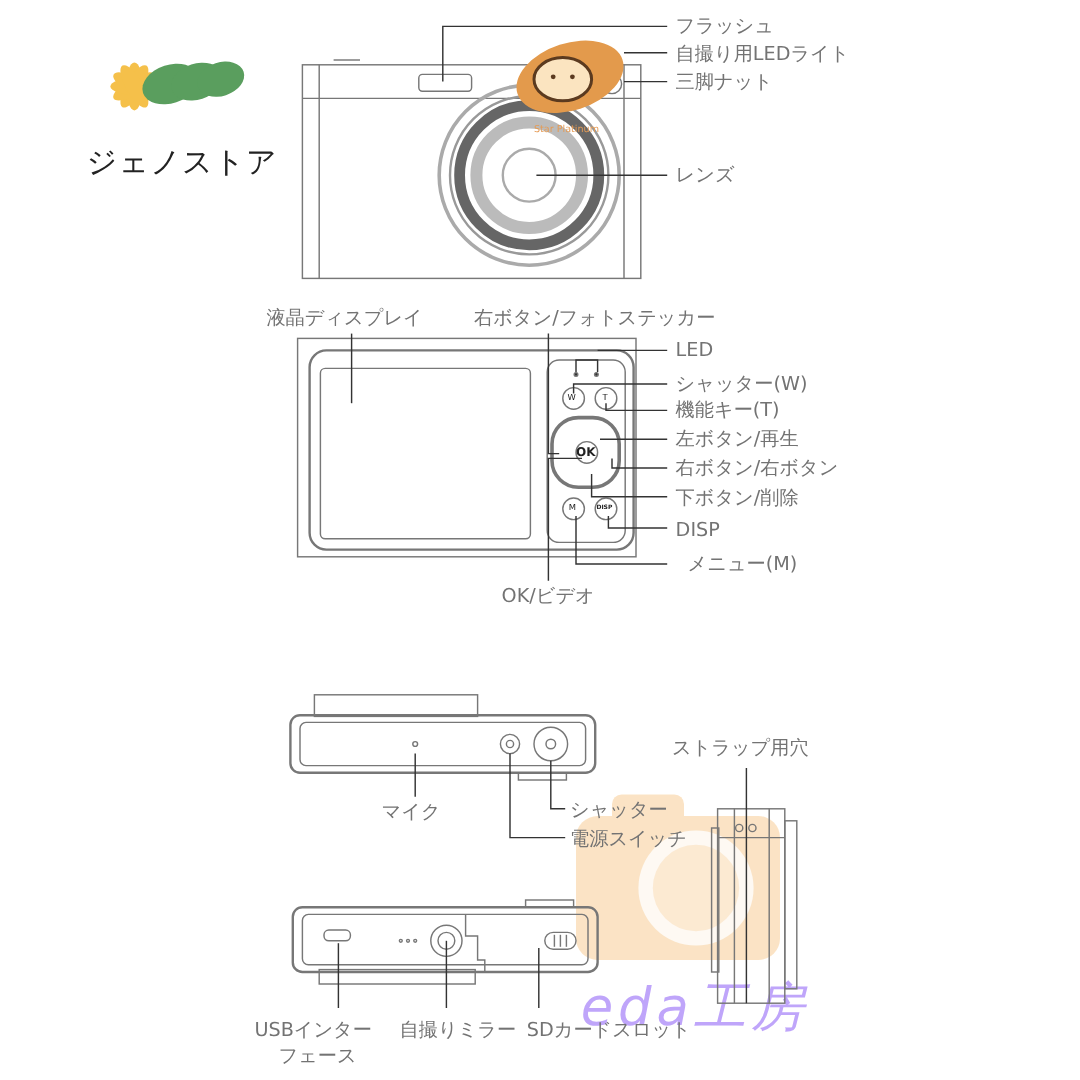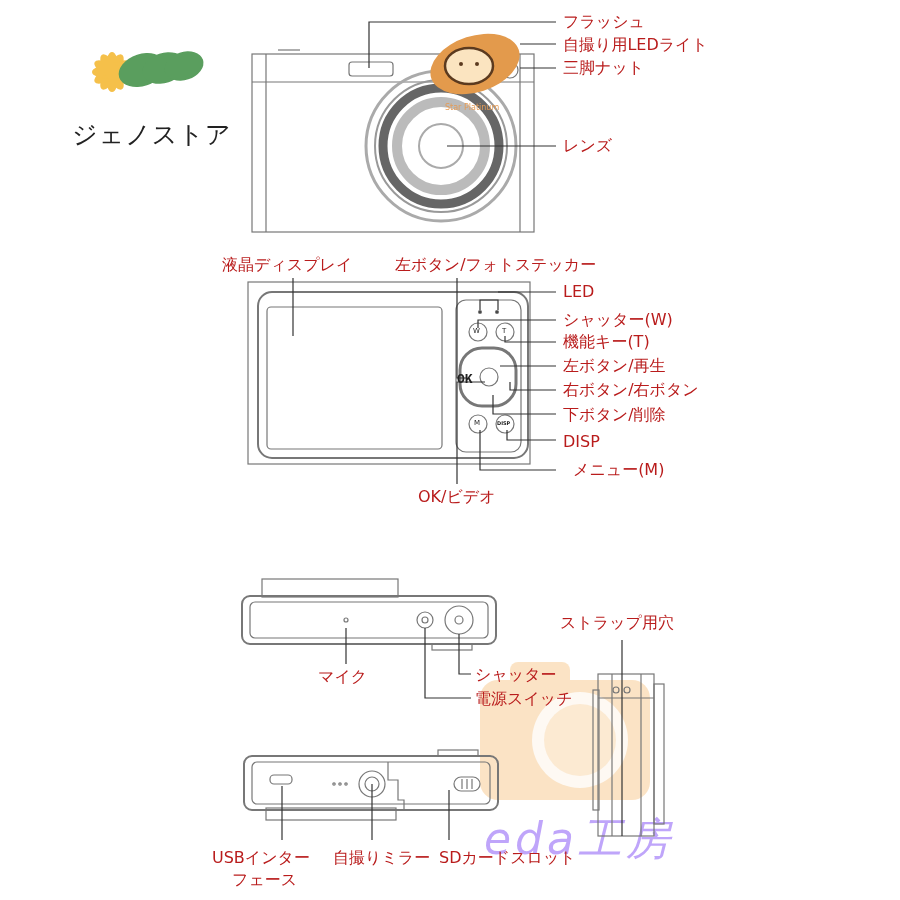--- a/index.html
+++ b/index.html
@@ -1,18 +1,18 @@
 <!DOCTYPE html>
 <html><head>
 <meta charset="utf-8">
 <style>
   html,body{margin:0;padding:0;background:#fff;}
   body{width:900px;height:900px;position:relative;overflow:hidden;font-family:"DejaVu Sans","Liberation Sans",sans-serif;color:#222;}
   .abs{position:absolute;}
-  .lbl{position:absolute;font-size:16px;line-height:18px;white-space:nowrap;color:#b91c1c;}
+  .lbl{position:absolute;font-size:16px;line-height:18px;white-space:nowrap;color:#737373;}
   svg.diagram{position:absolute;left:0;top:0;}
   .brand{position:absolute;left:72px;top:118px;font-size:25px;letter-spacing:1px;color:#222;}
   .wm-text{position:absolute;left:484px;top:810px;font-size:44px;color:#8b5cf6;opacity:.55;font-style:italic;letter-spacing:4px;}
 </style>
 </head>
 <body>
 
 <div class="abs" style="left:60px;top:28px;width:150px;height:90px;">
   <svg width="150" height="90" viewBox="0 0 150 90">
     <g fill="#f5c04a">
@@ -159,34 +159,34 @@
     <circle cx="52" cy="42" r="2" fill="#5b3a1f"></circle>
   <text x="20" y="88" font-size="8" fill="#e59b55" font-family="DejaVu Sans, sans-serif">Star Platinum</text>
 </svg>
 
 <div class="lbl" style="left:563px;top:13px">フラッシュ</div>
 <div class="lbl" style="left:563px;top:36px">自撮り用LEDライト</div>
 <div class="lbl" style="left:563px;top:59px">三脚ナット</div>
 <div class="lbl" style="left:563px;top:137px">レンズ</div>
 
 <div class="lbl" style="left:222px;top:256px">液晶ディスプレイ</div>
-<div class="lbl" style="left:395px;top:256px">左ボタン/フォトステッカー</div>
+<div class="lbl" style="left:395px;top:256px">右ボタン/フォトステッカー</div>
 <div class="lbl" style="left:563px;top:283px">LED</div>
 <div class="lbl" style="left:563px;top:311px">シャッター(W)</div>
 <div class="lbl" style="left:563px;top:333px">機能キー(T)</div>
 <div class="lbl" style="left:563px;top:357px">左ボタン/再生</div>
 <div class="lbl" style="left:563px;top:381px">右ボタン/右ボタン</div>
 <div class="lbl" style="left:563px;top:406px">下ボタン/削除</div>
 <div class="lbl" style="left:563px;top:433px">DISP</div>
 <div class="lbl" style="left:573px;top:461px">メニュー(M)</div>
 <div class="lbl" style="left:418px;top:488px">OK/ビデオ</div>
 
 <div class="abs" style="left:473px;top:327px;font-size:7px;">W</div>
 <div class="abs" style="left:502px;top:327px;font-size:7px;">T</div>
-<div class="abs" style="left:457px;top:372px;font-size:13px;font-weight:bold;font-family:Liberation Mono, monospace;">OK</div>
+<div class="abs" style="left:480px;top:372px;font-size:10px;font-weight:bold;">OK</div>
 <div class="abs" style="left:474px;top:419px;font-size:7px;">M</div>
 <div class="abs" style="left:497px;top:420px;font-size:5px;font-weight:bold;">DISP</div>
 
 <div class="lbl" style="left:318px;top:668px">マイク</div>
 <div class="lbl" style="left:475px;top:666px">シャッター</div>
 <div class="lbl" style="left:475px;top:690px">電源スイッチ</div>
 
 <div class="lbl" style="left:560px;top:614px">ストラップ用穴</div>
 
 <div class="lbl" style="left:212px;top:849px">USBインター</div>

